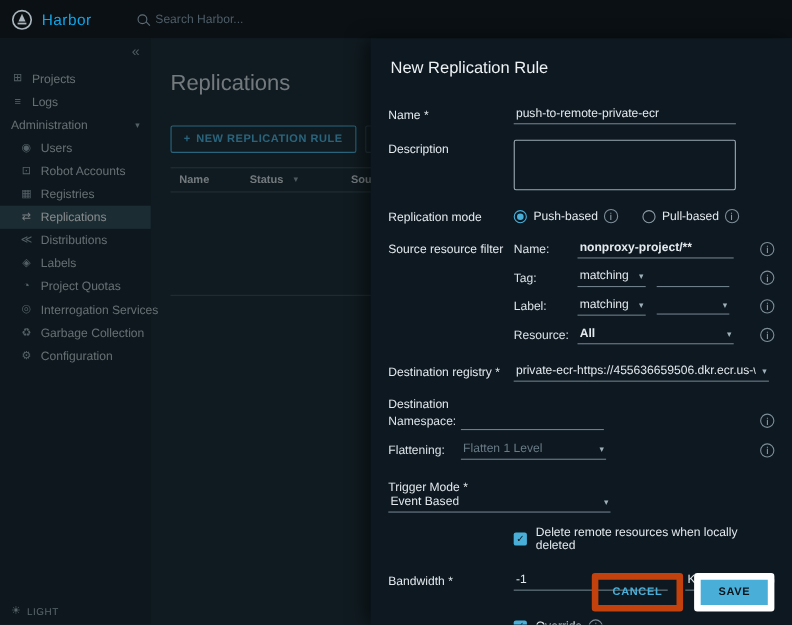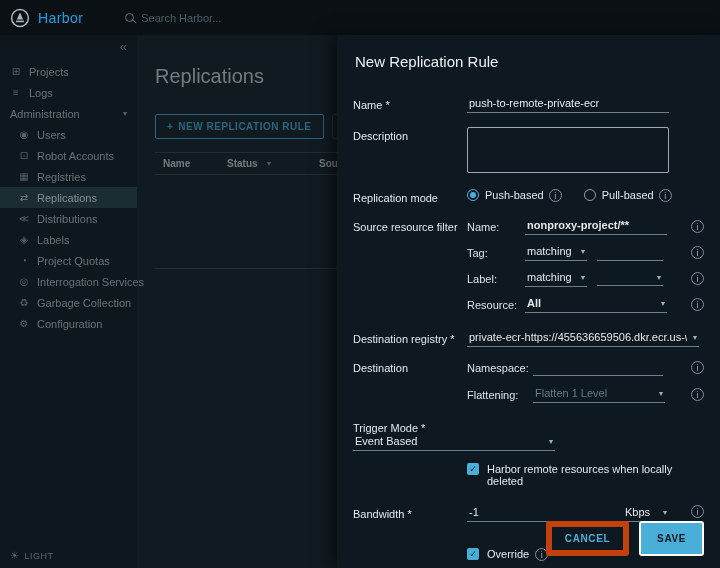--- a/index.html
+++ b/index.html
@@ -51,21 +51,21 @@
   .grid-body { height:94px; border-bottom:1px solid #3a4c55; }
 
   
   .backdrop { position:absolute; top:35px; left:0; right:0; bottom:0; background:rgba(2,8,12,.45); z-index:2; }
   .modal { position:absolute; top:35px; left:337px; right:0; bottom:0; background:#0d1821; z-index:4;
     padding:14px 16px; box-shadow:-6px 0 16px rgba(0,0,0,.5); }
   .modal-title { font-size:15px; font-weight:400; color:#eef2f4; margin:4px 0 26px 2px; }
 
   .frow { display:flex; margin-bottom:12px; }
   .flabel { width:114px; min-width:114px; font-size:11px; color:#e3e9ec; padding-top:3px; }
-  .fctrl { flex:1; display:flex; }
+  .fctrl { flex:1; display:flex; align-items:center; }
   .fcol { flex:1; display:flex; flex-direction:column; }
 
   .u-input { background:transparent; border:0; border-bottom:1px solid #6d7e88; color:#e3e9ec;
     font-size:11px; padding:1px 2px 3px; outline:none; font-family:inherit; }
   .desc-box { width:202px; height:46px; background:transparent; border:1px solid #9aa9b3; border-radius:2px;
     color:#e3e9ec; outline:none; resize:none; font-family:inherit; font-size:11px; padding:3px 5px; }
 
   .u-select { display:inline-flex; justify-content:space-between; align-items:center; gap:6px;
     border-bottom:1px solid #6d7e88; font-size:11px; color:#e3e9ec; padding:1px 2px 3px; cursor:pointer; }
   .sel-value { white-space:nowrap; overflow:hidden; }
@@ -89,21 +89,21 @@
   .push-right { margin-left:auto; }
   .gap8 { width:10px; }
 
   .cbx { width:12px; height:12px; min-width:12px; background:#49afd9; border-radius:2px; cursor:pointer;
     display:inline-flex; align-items:center; justify-content:center; color:#0d1821; font-size:9px; font-weight:700; }
   .cbx-label { font-size:11px; color:#e3e9ec; margin-left:8px; margin-right:6px; }
 
   .modal-actions { position:absolute; right:16px; bottom:12px; display:flex; gap:10px; }
   .btn-cancel { background:transparent; border:6px solid #c2410c; color:#49afd9; font-size:10px; font-weight:700;
     letter-spacing:.6px; padding:6px 13px; border-radius:3px; cursor:pointer; font-family:inherit; }
-  .btn-save { background:#49afd9; border:2px solid #ffffff; color:#07131a; font-size:10px; font-weight:700;
+  .btn-save { background:#49afd9; border:6px solid #ffffff; color:#07131a; font-size:10px; font-weight:700;
     letter-spacing:.6px; padding:6px 16px; border-radius:3px; cursor:pointer; font-family:inherit; }
 
   .w200 { width:202px; }
   .w150 { width:142px;font-weight:bold; }
   .w70  { width:62px; }
   .w64  { width:66px; }
   .w130 { width:130px; }
   .w142 { width:132px; }
   .w230 { width:232px; }
   .w42  { width:46px; }
@@ -294,21 +294,21 @@
     <div class="frow" style="margin-bottom:12px;">
       <div class="flabel">Destination registry *</div>
       <div class="fctrl">
         <span class="u-select w230">
           <span class="sel-value">private-ecr-https://455636659506.dkr.ecr.us-west</span>
           <span class="caret">▾</span>
         </span>
       </div>
     </div>
 
-    <div class="frow" style="margin-bottom:6px;">
+    <div class="frow" style="margin-bottom:6px;flex-direction:column;">
       <div class="flabel">Destination</div>
       <div class="fcol">
         <div class="filter-row" style="margin-bottom:10px;">
           <span class="sub-label wide">Namespace:</span>
           <input class="u-input w130" style="">
           <span class="info push-right">i</span>
         </div>
         <div class="filter-row" style="margin-bottom:10px;">
           <span class="sub-label wide">Flattening:</span>
           <span class="u-select w142">
@@ -329,21 +329,21 @@
         </span>
       </div>
     </div>
 
     <div class="frow" style="margin-bottom:18px;">
       <div class="flabel"></div>
       <div class="fctrl">
         <span class="cbx">
           <span>✓</span>
         </span>
-        <span class="cbx-label">Harbor remote resources when locally deleted</span>
+        <span class="cbx-label">Delete remote resources when locally deleted</span>
       </div>
     </div>
 
     <div class="frow" style="margin-bottom:26px;">
       <div class="flabel">Bandwidth *</div>
       <div class="fctrl">
         <input class="u-input" style="width: 140px;" value="-1">
         <span class="gap8" style="width:16px;"></span>
         <span class="u-select w42">
           <span class="sel-value">Kbps</span>

